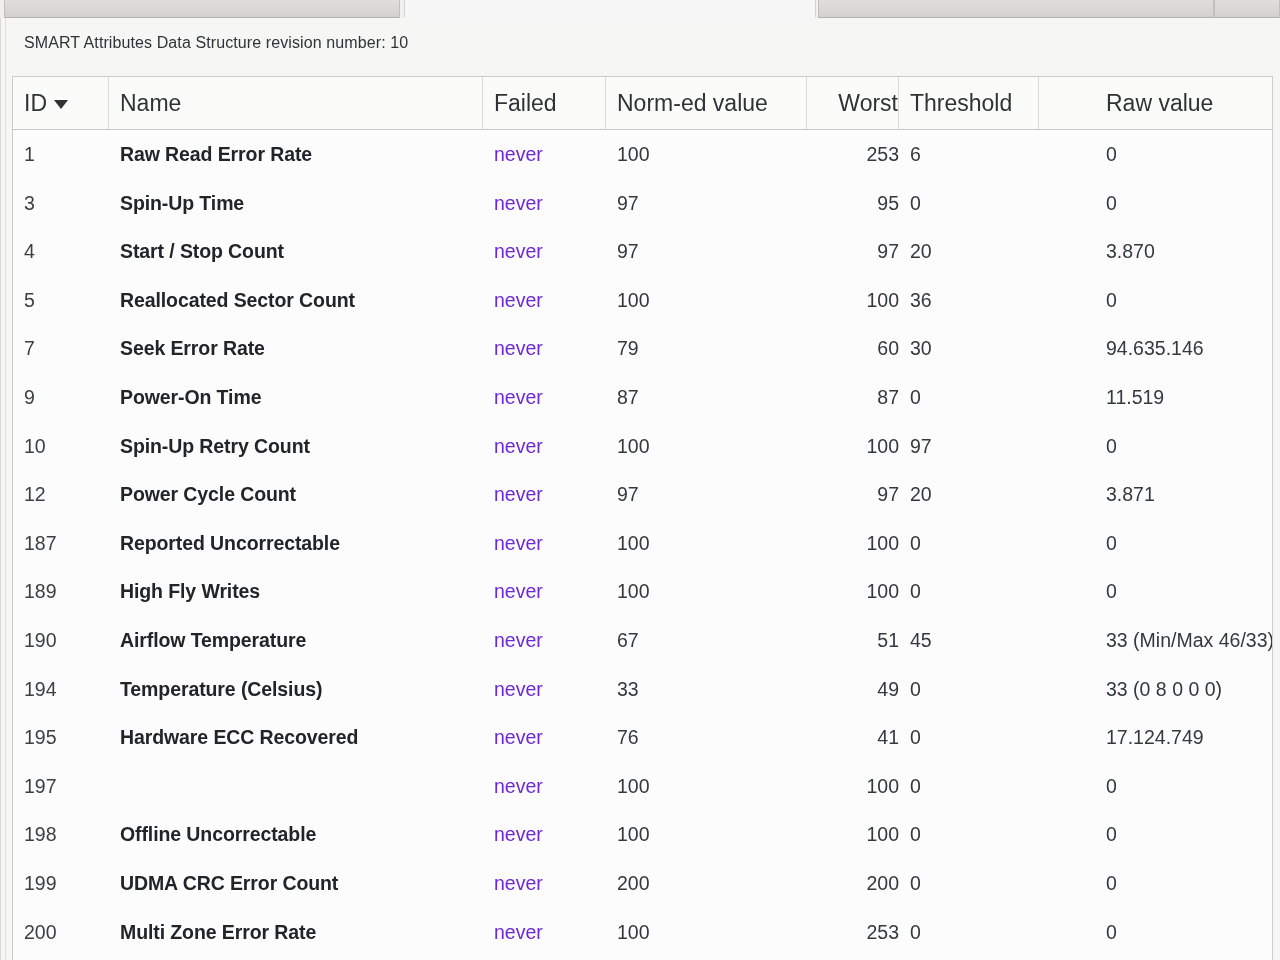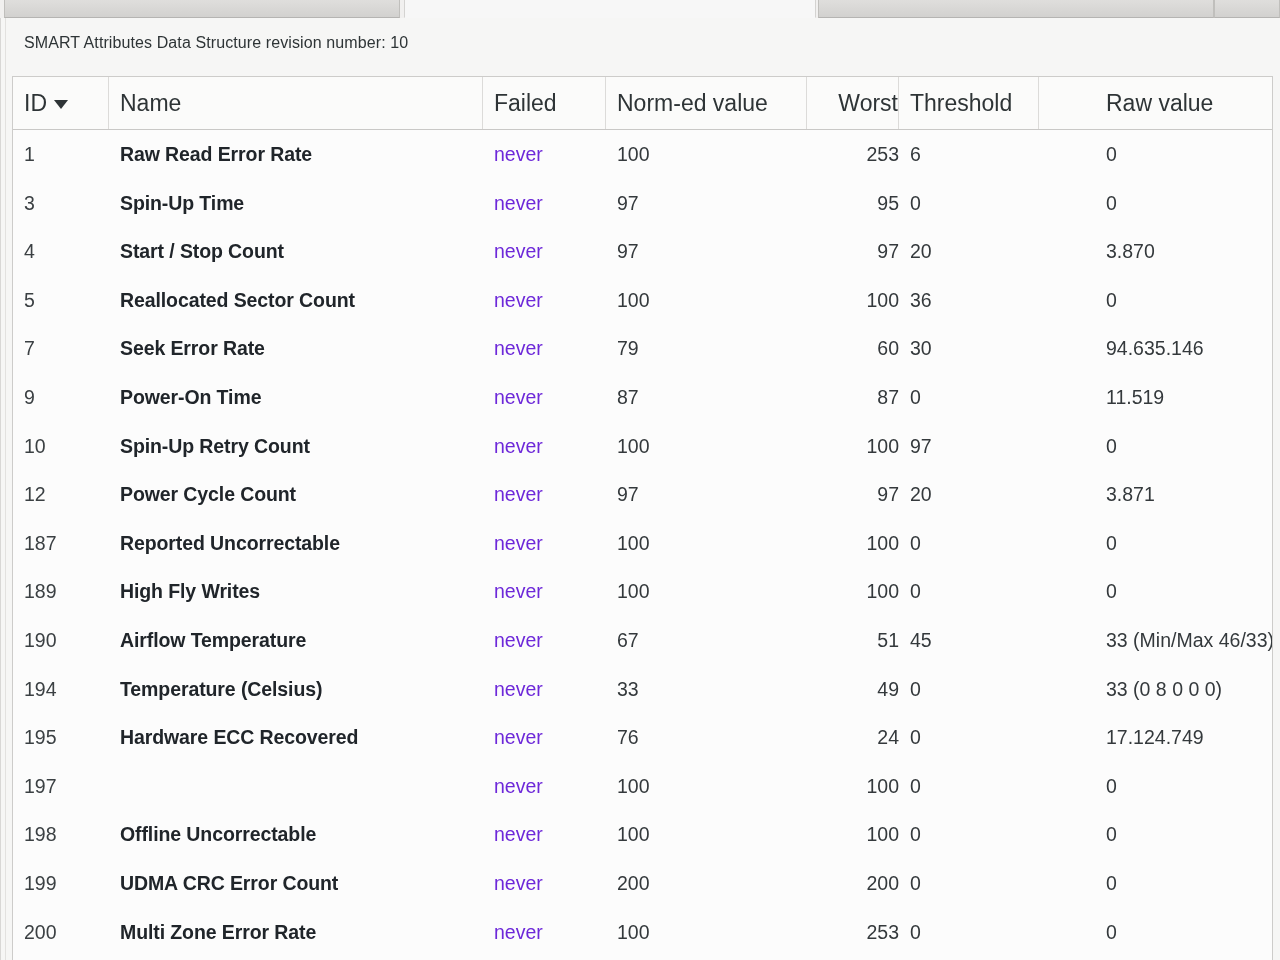--- a/index.html
+++ b/index.html
@@ -319,21 +319,21 @@
             <div class="cell c-norm x-norm">33</div>
             <div class="cell c-worst x-worst">49</div>
             <div class="cell c-thresh x-thresh">0</div>
             <div class="cell c-raw x-raw">33 (0 8 0 0 0)</div>
           </div>
           <div class="row">
             <div class="cell c-id x-id">195</div>
             <div class="cell c-name x-name">Hardware ECC Recovered</div>
             <div class="cell c-failed x-failed">never</div>
             <div class="cell c-norm x-norm">76</div>
-            <div class="cell c-worst x-worst">24</div>
+            <div class="cell c-worst x-worst">41</div>
             <div class="cell c-thresh x-thresh">0</div>
             <div class="cell c-raw x-raw">17.124.749</div>
           </div>
           <div class="row">
             <div class="cell c-id x-id">197</div>
             <div class="cell c-failed x-failed">never</div>
             <div class="cell c-norm x-norm">100</div>
             <div class="cell c-worst x-worst">100</div>
             <div class="cell c-thresh x-thresh">0</div>
             <div class="cell c-raw x-raw">0</div>

